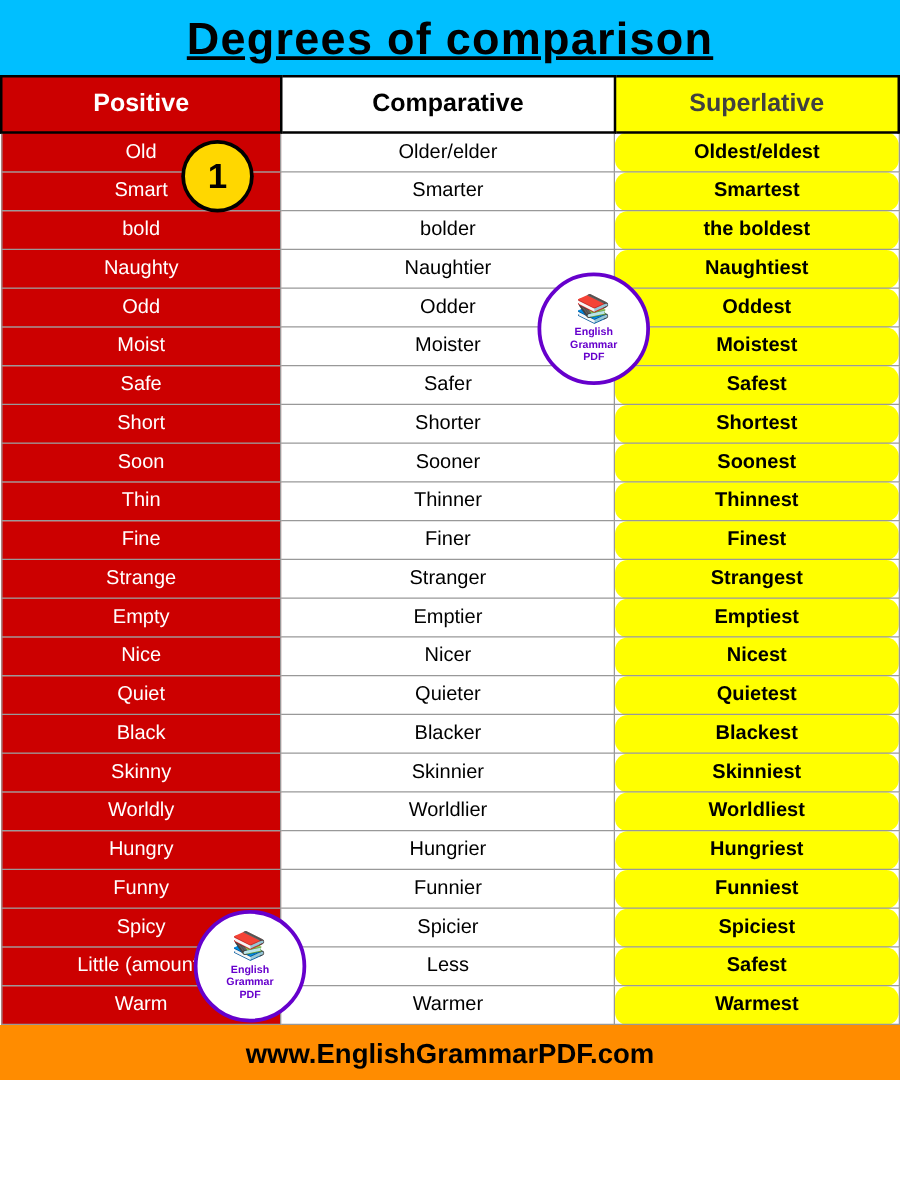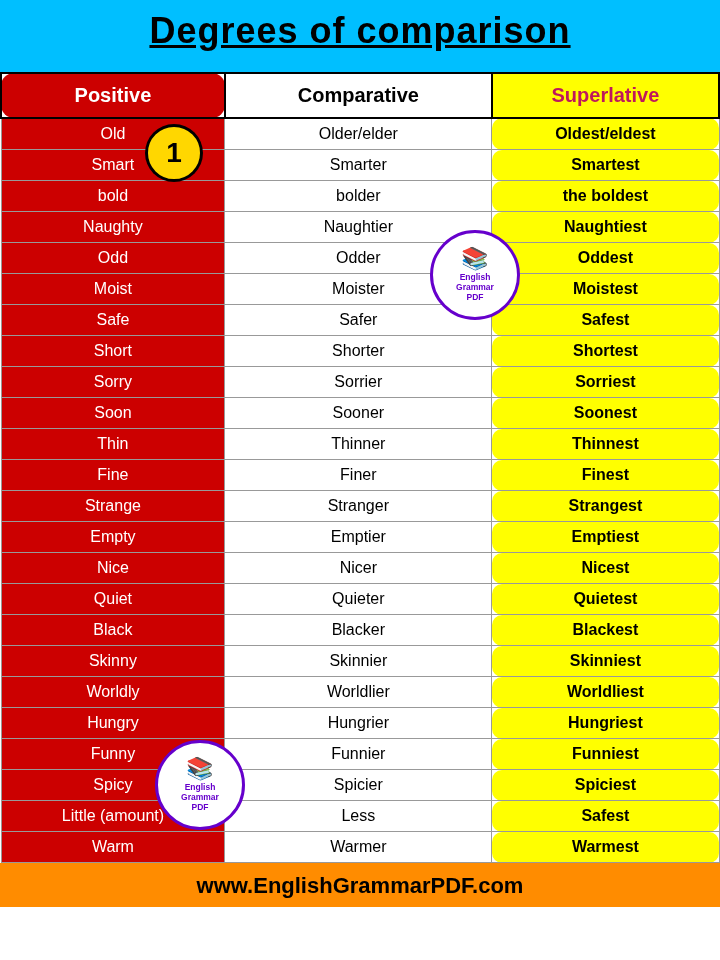--- a/index.html
+++ b/index.html
@@ -5,21 +5,21 @@
     * { margin: 0; padding: 0; box-sizing: border-box; }
     body {
       width: 720px;
       font-family: Arial, sans-serif;
       background: #fff;
     }
 
     .header {
       background: #00bfff;
       text-align: center;
-      padding: 10px 0 20px;
+      padding: 10px 0 8px;
     }
     .header h1 {
       font-size: 36px;
       font-weight: 900;
       color: #000;
       text-decoration: underline;
       letter-spacing: 1px;
     }
 
     .table-wrapper {
@@ -36,30 +36,29 @@
       font-size: 20px;
       font-weight: 900;
       padding: 10px 5px;
       text-align: center;
       border: 2px solid #000;
     }
     thead tr th:nth-child(1) {
       background: #cc0000;
       color: #fff;
       width: 240px;
-      border-radius: 13px;
     }
     thead tr th:nth-child(2) {
       background: #fff;
       color: #000;
       width: 283px;
     }
     thead tr th:nth-child(3) {
       background: #ffff00;
-      color: #be185d;
+      color: #404040;
       width: 240px;
       margin-left: 48px;
     }
 
     tbody tr td {
       font-size: 16px;
       text-align: center;
       padding: 6px 5px;
       border: 1.5px solid #999;
     }
@@ -245,25 +244,20 @@
           <td>Safe</td>
           <td>Safer</td>
           <td>Safest</td>
         </tr>
         <tr>
           <td>Short</td>
           <td>Shorter</td>
           <td>Shortest</td>
         </tr>
         <tr>
-          <td>Sorry</td>
-          <td>Sorrier</td>
-          <td>Sorriest</td>
-        </tr>
-        <tr>
           <td>Soon</td>
           <td>Sooner</td>
           <td>Soonest</td>
         </tr>
         <tr>
           <td>Thin</td>
           <td>Thinner</td>
           <td>Thinnest</td>
         </tr>
         <tr>

